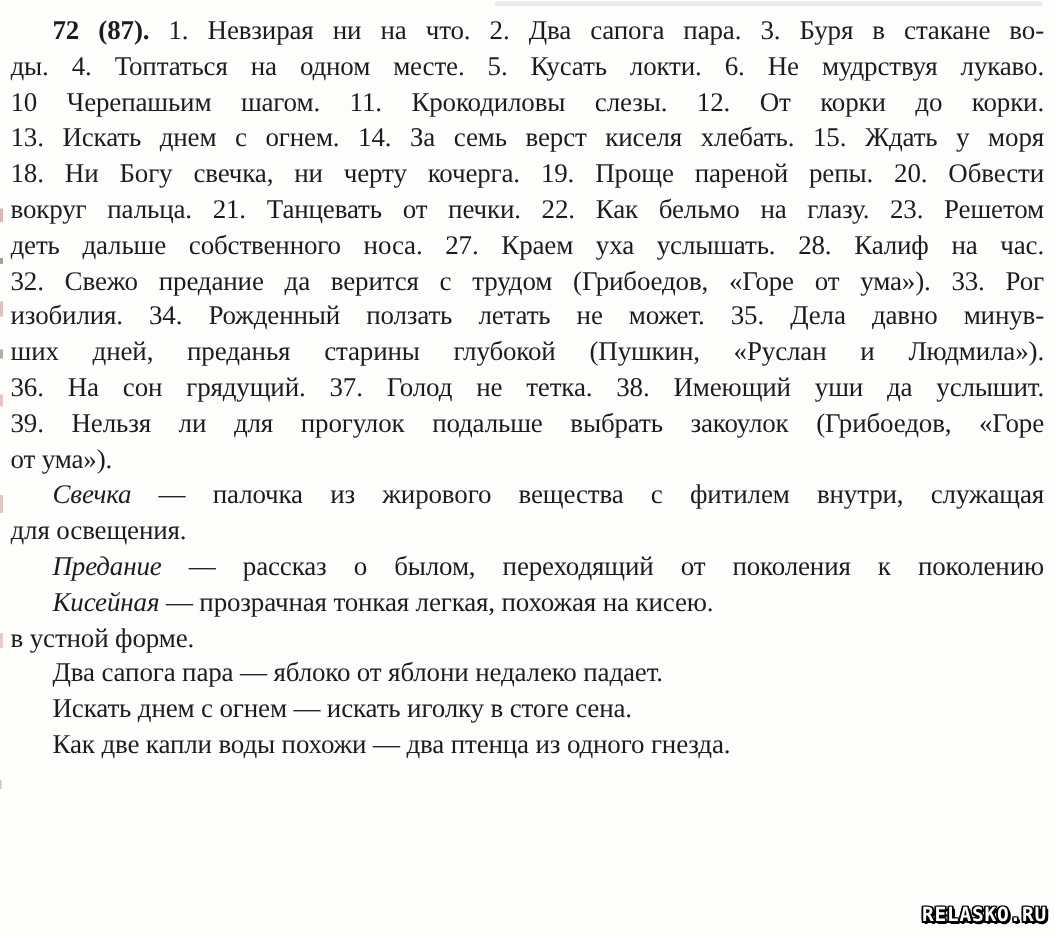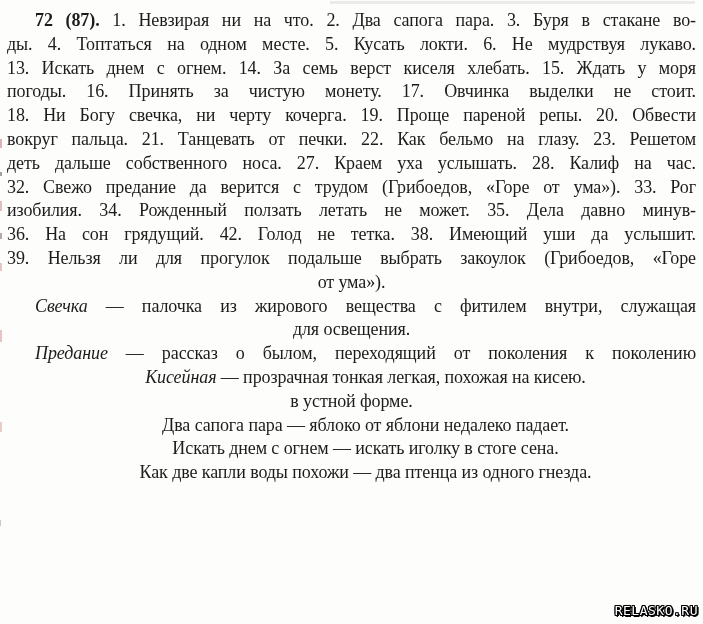--- a/index.html
+++ b/index.html
@@ -20,42 +20,42 @@
     position: absolute;
     left: 7px;
     top: 9px;
     width: 689px;
     color: #1c1c1c;
     font-size: 18px;
     line-height: 23.8px;
     letter-spacing: -0.1px;
   }
   .line {
-    text-align: center;
+    text-align: left;
     white-space: normal;
     overflow: hidden;
     height: 23.8px;
   }
   .line.justify {
     text-align: justify;
     text-align-last: justify;
   }
   .line.indent {
     padding-left: 28px;
   }
   .bold { font-weight: bold; }
   .italic { font-style: italic; }
 
   
   .watermark {
     position: absolute;
     right: 5px;
     bottom: 6px;
     font-family: "DejaVu Sans Mono", monospace;
-    font-weight: normal;
+    font-weight: bold;
     font-size: 13px;
     letter-spacing: 0.5px;
     color: #ffffff;
     text-shadow:
       -1px -1px 0 #000, 1px -1px 0 #000, -1px 1px 0 #000, 1px 1px 0 #000,
       -1px 0 0 #000, 1px 0 0 #000, 0 -1px 0 #000, 0 1px 0 #000,
       2px 1px 0 #000, 1px 2px 0 #000;
   }
 
   
@@ -74,28 +74,29 @@
 </style>
 </head>
 <body style="background: rgb(253, 253, 252);">
 
 <div class="page">
   <div class="top-noise"></div>
 
   <div class="text-block" style="color: rgb(28, 28, 28);">
       <div class="line indent justify"><span class="bold">72 (87).</span><span> 1. Невзирая ни на что. 2. Два сапога пара. 3. Буря в стакане во-</span></div>
       <div class="line justify"><span>ды. 4. Топтаться на одном месте. 5. Кусать локти. 6. Не мудрствуя лукаво.</span></div>
+      <div class="line justify"><span>10 Черепашьим шагом. 11. Крокодиловы слезы. 12. От корки до корки.</span></div>
       <div class="line justify"><span>13. Искать днем с огнем. 14. За семь верст киселя хлебать. 15. Ждать у моря</span></div>
-      <div class="line justify"><span>погоды. 16. Принять за чистую монету. 17. Овчинка выделки не стоит.</span></div>
       <div class="line justify"><span>18. Ни Богу свечка, ни черту кочерга. 19. Проще пареной репы. 20. Обвести</span></div>
       <div class="line justify"><span>вокруг пальца. 21. Танцевать от печки. 22. Как бельмо на глазу. 23. Решетом</span></div>
       <div class="line justify"><span>деть дальше собственного носа. 27. Краем уха услышать. 28. Калиф на час.</span></div>
       <div class="line justify"><span>32. Свежо предание да верится с трудом (Грибоедов, «Горе от ума»). 33. Рог</span></div>
       <div class="line justify"><span>изобилия. 34. Рожденный ползать летать не может. 35. Дела давно минув-</span></div>
-      <div class="line justify"><span>36. На сон грядущий. 42. Голод не тетка. 38. Имеющий уши да услышит.</span></div>
+      <div class="line justify"><span>ших дней, преданья старины глубокой (Пушкин, «Руслан и Людмила»).</span></div>
+      <div class="line justify"><span>36. На сон грядущий. 37. Голод не тетка. 38. Имеющий уши да услышит.</span></div>
       <div class="line justify"><span>39. Нельзя ли для прогулок подальше выбрать закоулок (Грибоедов, «Горе</span></div>
       <div class="line"><span>от ума»).</span></div>
       <div class="line indent justify"><span class="italic">Свечка</span><span> — палочка из жирового вещества с фитилем внутри, служащая</span></div>
       <div class="line"><span>для освещения.</span></div>
       <div class="line indent justify"><span class="italic">Предание</span><span> — рассказ о былом, переходящий от поколения к поколению</span></div>
       <div class="line indent"><span class="italic">Кисейная</span><span> — прозрачная тонкая легкая, похожая на кисею.</span></div>
       <div class="line"><span>в устной форме.</span></div>
       <div class="line indent"><span>Два сапога пара — яблоко от яблони недалеко падает.</span></div>
       <div class="line indent"><span>Искать днем с огнем — искать иголку в стоге сена.</span></div>
       <div class="line indent"><span>Как две капли воды похожи — два птенца из одного гнезда.</span></div>

